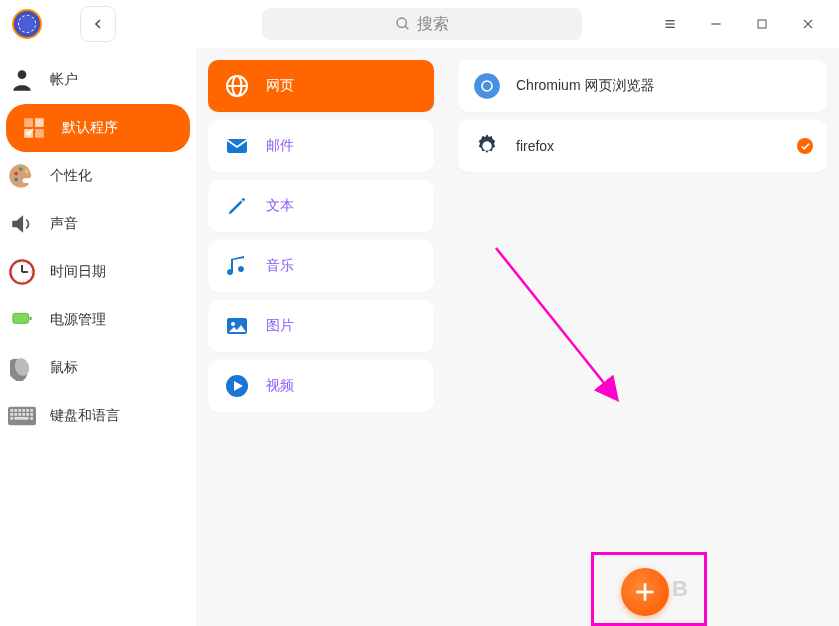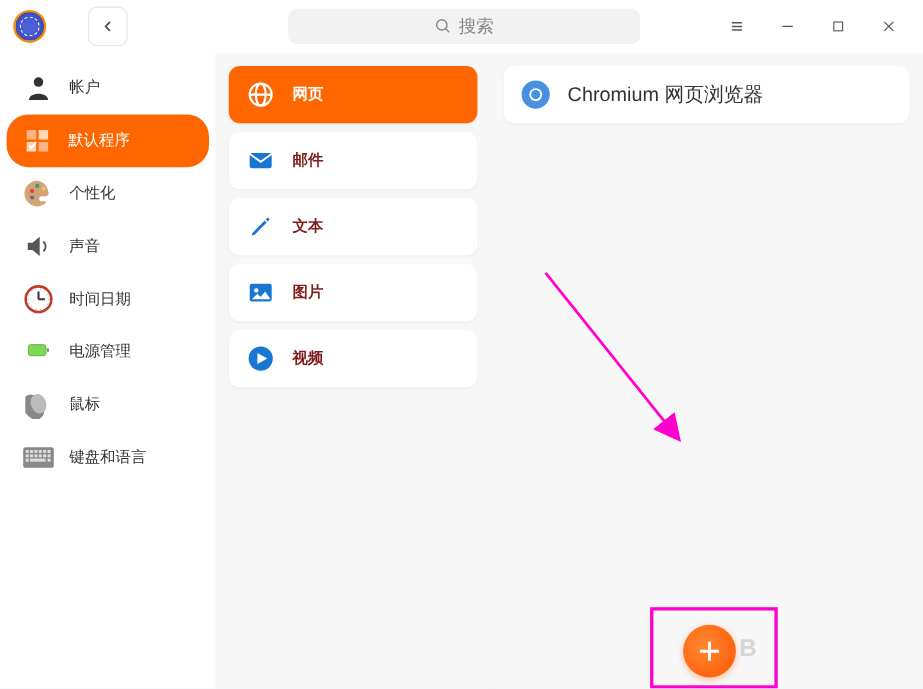--- a/index.html
+++ b/index.html
@@ -78,51 +78,50 @@
     .sidebar {
       width: 196px;
       background: #fff;
       overflow-y: auto;
       padding: 8px 0;
     }
     .sb-item {
       height: 48px;
       display: flex; align-items: center;
       gap: 14px;
-      padding: 0 21px;
+      padding: 0 8px;
       cursor: pointer;
       font-size: 14px;
       color: #333;
     }
     .sb-item.active {
       background: #ff6600;
       color: #fff;
       border-radius: 20px;
       margin: 0 6px;
       padding: 0 14px;
     }
     .sb-icon { width: 28px; height: 28px; display:flex; align-items:center; justify-content:center; flex-shrink:0; }
     
     .mid {
       width: 250px;
       padding: 12px;
       display: flex; flex-direction: column; gap: 8px;
       background: #f7f7f7;
-      font-weight: bold;
     }
     .cat-item {
       height: 52px;
       background: #fff;
       border-radius: 10px;
       display: flex; align-items: center;
       gap: 16px;
       padding: 0 16px;
       cursor: pointer;
       font-size: 14px;
-      color: #7f1d1d;
+      color: #8b5cf6;
       box-shadow: 0 1px 2px rgba(0,0,0,0.03);
     }
     .cat-item.active {
       background: #ff6600;
       color: #fff;
     }
     .cat-icon { width:26px; height:26px; display:flex; align-items:center; justify-content:center; }
     .cat-item.active .cat-icon svg { fill: #fff; color:#fff; }
     
     .right {
@@ -133,21 +132,21 @@
       position: relative;
     }
     .app-item {
       height: 52px;
       background: #fff;
       border-radius: 10px;
       display: flex; align-items: center;
       gap: 14px;
       padding: 0 14px;
       cursor: pointer;
-      font-size: 18px;
+      font-size: 14px;
       color: #333;
       box-shadow: 0 1px 2px rgba(0,0,0,0.03);
       position: relative;
     }
     .app-icon { width:30px; height:30px; display:flex; align-items:center; justify-content:center;}
     .default-check {
       margin-left: auto;
       width: 16px; height:16px;
       background:#ff6600; border-radius:50%;
       display:flex; align-items:center; justify-content:center;
@@ -356,20 +355,28 @@
         <div class="cat-icon">
           <svg viewBox="0 0 24 24" width="22" height="22">
               <path d="M3 21 l3-1 L18 8 l-2-2 L4 18 Z" fill="#1976d2"></path>
               <path d="M17 5 l2 2 l2-2 l-2-2 Z" fill="#1976d2"></path>
             </svg>
         </div>
         <span>文本</span>
       </div>
       <div class="cat-item">
         <div class="cat-icon">
+          <svg viewBox="0 0 24 24" width="24" height="24" fill="#1976d2">
+              <path d="M8 18 a3 3 0 1 0 0 .1 V6 l11-2 v11 a3 3 0 1 0 0 .1 V2 L6 5 v12"></path>
+            </svg>
+        </div>
+        <span>音乐</span>
+      </div>
+      <div class="cat-item">
+        <div class="cat-icon">
           <svg viewBox="0 0 24 24" width="24" height="24">
               <rect x="2" y="4" width="20" height="16" rx="2" fill="#1976d2"></rect>
               <circle cx="8" cy="10" r="2" fill="#fff"></circle>
               <path d="M4 18 l5-5 l3 3 l4-5 l5 7 Z" fill="#fff"></path>
             </svg>
         </div>
         <span>图片</span>
       </div>
       <div class="cat-item">
         <div class="cat-icon">
@@ -385,20 +392,33 @@
     <div class="right">
       <div class="app-item">
         <div class="app-icon">
           <svg viewBox="0 0 24 24" width="28" height="28">
               <circle cx="12" cy="12" r="11" fill="#4a90e2"></circle>
               <circle cx="12" cy="12" r="5" fill="#fff"></circle>
               <circle cx="12" cy="12" r="3.6" fill="#4a90e2"></circle>
             </svg>
         </div>
         <span>Chromium 网页浏览器</span>
+      </div>
+      <div class="app-item">
+        <div class="app-icon">
+          <svg viewBox="0 0 24 24" width="28" height="28" fill="#2c3e50">
+              <path d="M12 8 a4 4 0 1 0 .01 0 Z M12 2 l1.5 2.2 l2.6-.7 l.7 2.6 L19 7.6 l-1 2.4 l1 2.4 l-2.2 1.5 l-.7 2.6 l-2.6-.7 L12 18 l-1.5-2.2 l-2.6 .7 l-.7-2.6 L5 12.4 l1-2.4 l-1-2.4 L7.2 6.1 l.7-2.6 l2.6 .7 Z"></path>
+            </svg>
+        </div>
+        <span>firefox</span>
+        <div class="default-check">
+          <svg viewBox="0 0 24 24" width="11" height="11">
+              <path d="M4 12 l5 5 L20 6" stroke="#fff" stroke-width="3.5" fill="none"></path>
+            </svg>
+        </div>
       </div>
 
       <div class="wm">B</div>
 
       <div class="add-fab">
         <svg viewBox="0 0 24 24" width="26" height="26">
             <line x1="12" y1="4" x2="12" y2="20" stroke="#fff" stroke-width="2.5"></line>
             <line x1="4" y1="12" x2="20" y2="12" stroke="#fff" stroke-width="2.5"></line>
           </svg>
       </div>

